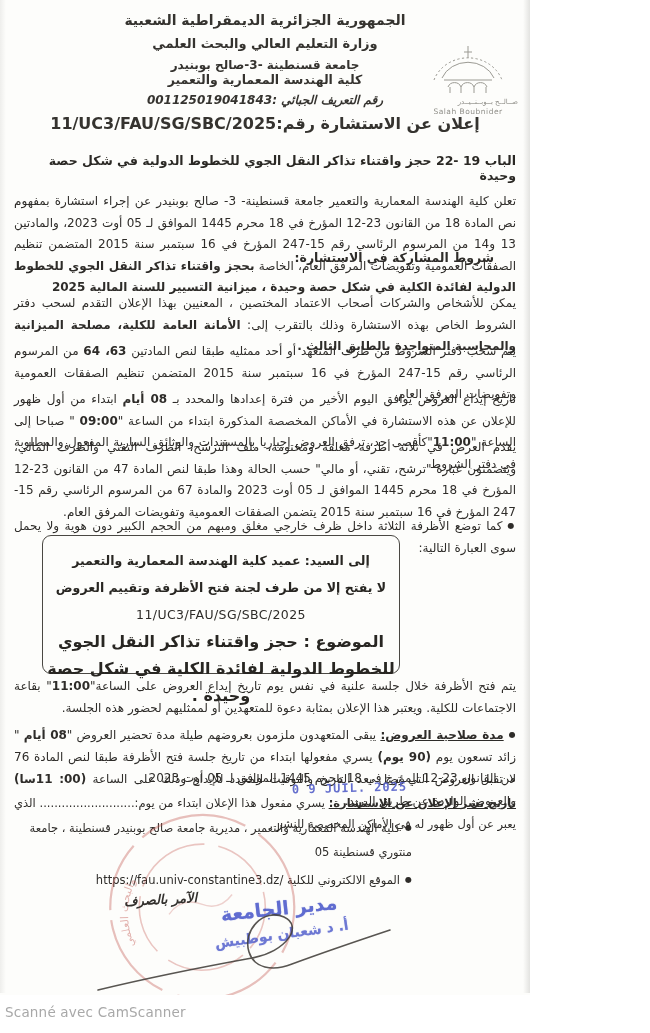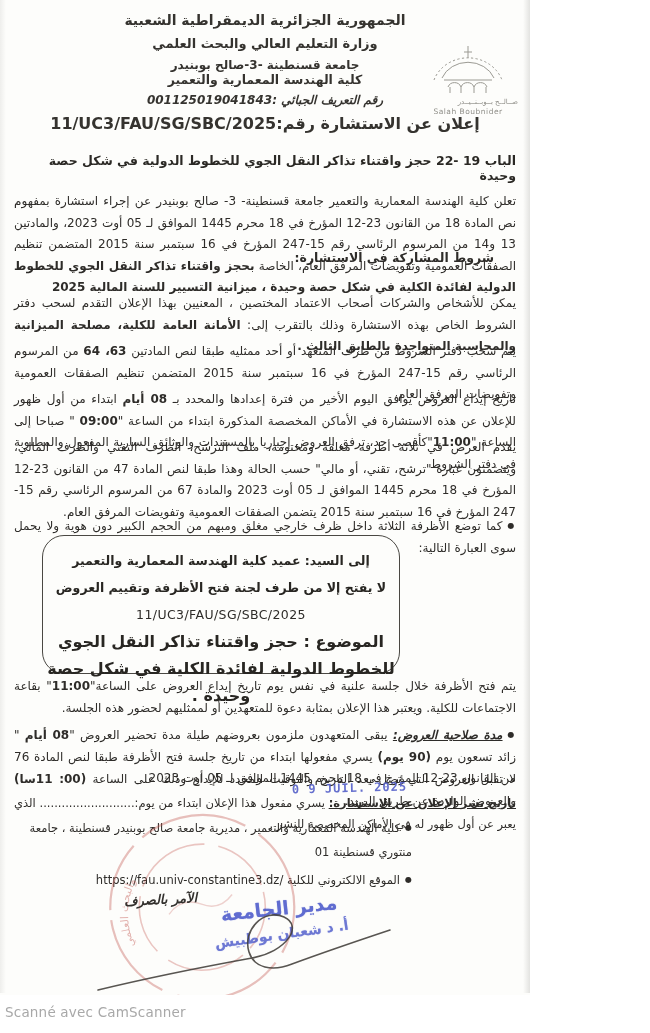--- a/index.html
+++ b/index.html
@@ -29,29 +29,29 @@
   .logo-cap-ar{font-size:7px;line-height:9px;color:#8f8e88;letter-spacing:1px;text-align:right;}
   .logo-cap-en{font-size:7.5px;line-height:10px;color:#8f8e88;letter-spacing:.5px;}
 
   
   .para{position:absolute;right:14px;left:14px;direction:rtl;text-align:justify;text-align-last:right;
         font-size:12px;line-height:21.5px;color:#2e2c29;}
   .doc-title{position:absolute;top:153px;right:14px;left:14px;direction:rtl;text-align:right;
         font-size:12.5px;font-weight:700;color:#2b2925;}
   .cond-heading{position:absolute;top:250px;right:36px;direction:rtl;font-size:12.5px;font-weight:700;}
   .sb{font-weight:700;}
-  .si{font-style:italic;}
+  .si{}
   .su{text-decoration:underline;}
   .sl{direction:ltr;unicode-bidi:embed;}
   .sd{letter-spacing:1.5px;}
   .bullet-glyph{font-size:8px;vertical-align:2px;margin-left:5px;color:#2e2c29;}
 
   
   .envelope{position:absolute;top:535px;right:130px;left:42px;height:126px;
-    border:1.3px solid #4a4843;border-radius:22px;direction:rtl;text-align:center;padding-top:11px;background:transparent;}
+    border:1.3px solid #4a4843;border-radius:9px;direction:rtl;text-align:center;padding-top:11px;background:transparent;}
   .env-line{font-size:12.5px;line-height:27px;font-weight:700;color:#282622;}
   .env-code{font-size:12.5px;line-height:27px;font-weight:400;letter-spacing:.4px;color:#2e2c29;}
   .env-subject{font-size:16px;}
 
   
   .pub-list{position:absolute;top:816px;right:118px;left:24px;direction:rtl;list-style:none;margin:0;padding:0;}
   .pub-list li{font-size:11.5px;line-height:24px;margin-bottom:4px;text-align:right;}
 
   
   .date-stamp{position:absolute;top:781px;left:292px;font-family:"DejaVu Sans Mono",monospace;
@@ -125,21 +125,21 @@
 
   <p class="para" style="top:664px"><span>يتم فتح الأظرفة خلال جلسة علنية في نفس يوم تاريخ إيداع العروض على الساعة"</span><span class="sb">11:00</span><span>" بقاعة الاجتماعات للكلية. ويعتبر هذا الإعلان بمثابة دعوة للمتعهدين أو لممثليهم لحضور هذه الجلسة.</span></p>
 
   <p class="para" style="top:712px"><span class="bullet-glyph">●</span><span><span class="sb si su">مدة صلاحية العروض:</span><span> يبقى المتعهدون ملزمون بعروضهم طيلة مدة تحضير العروض "</span><span class="sb">08 أيام</span><span> " زائد تسعون يوم </span><span class="sb">(90 يوم)</span><span> يسري مفعولها ابتداء من تاريخ جلسة فتح الأظرفة طبقا لنص المادة 76 من القانون 23-12 المؤرخ في 18 محرم 1445 الموافق لـ 05 أوت 2023</span></span></p>
 
   <p class="para" style="top:757px"><span>لا تقبل العروض التي تصل بعد التاريخ والتوقيت المحدد للإيداع وذلك على الساعة </span><span class="sb">(00: 11سا)</span><span> والعروض الواردة عن طريق البريد.</span></p>
 
   <p class="para" style="top:781px;font-size:11.5px"><span class="sb su">تاريخ نشر الإعلان عن الاستشارة:</span><span> يسري مفعول هذا الإعلان ابتداء من يوم:</span><span class="sd">..........................</span><span> الذي يعبر عن أول ظهور له في الأماكن المخصصة للنشر .</span></p>
 
   <ul class="pub-list">
-    <li><span class="bullet-glyph">●</span><span><span>كلية الهندسة المعمارية والتعمير ، مديرية جامعة صالح بوبنيدر قسنطينة  ، جامعة منتوري قسنطينة </span><span class="sl">01</span></span></li>
+    <li><span class="bullet-glyph">●</span><span><span>كلية الهندسة المعمارية والتعمير ، مديرية جامعة صالح بوبنيدر قسنطينة  ، جامعة منتوري قسنطينة </span><span class="sl">05</span></span></li>
     <li><span class="bullet-glyph">●</span><span><span>الموقع الالكتروني للكلية </span><span class="sl">https://fau.univ-constantine3.dz/</span></span></li>
   </ul>
 
   <div class="date-stamp">0 9 JUIL. 2025</div>
 
   <svg class="stamp-red" viewBox="0 0 200 200">
     <defs>
       <path id="rimPath" d="M 34,142 A 76,76 0 1 1 166,142"></path>
     </defs>
     <circle cx="100" cy="97" r="92" fill="none" stroke="#bf4f48" stroke-width="2.2" opacity="0.42" stroke-dasharray="70 12 110 16 90 10"></circle>

